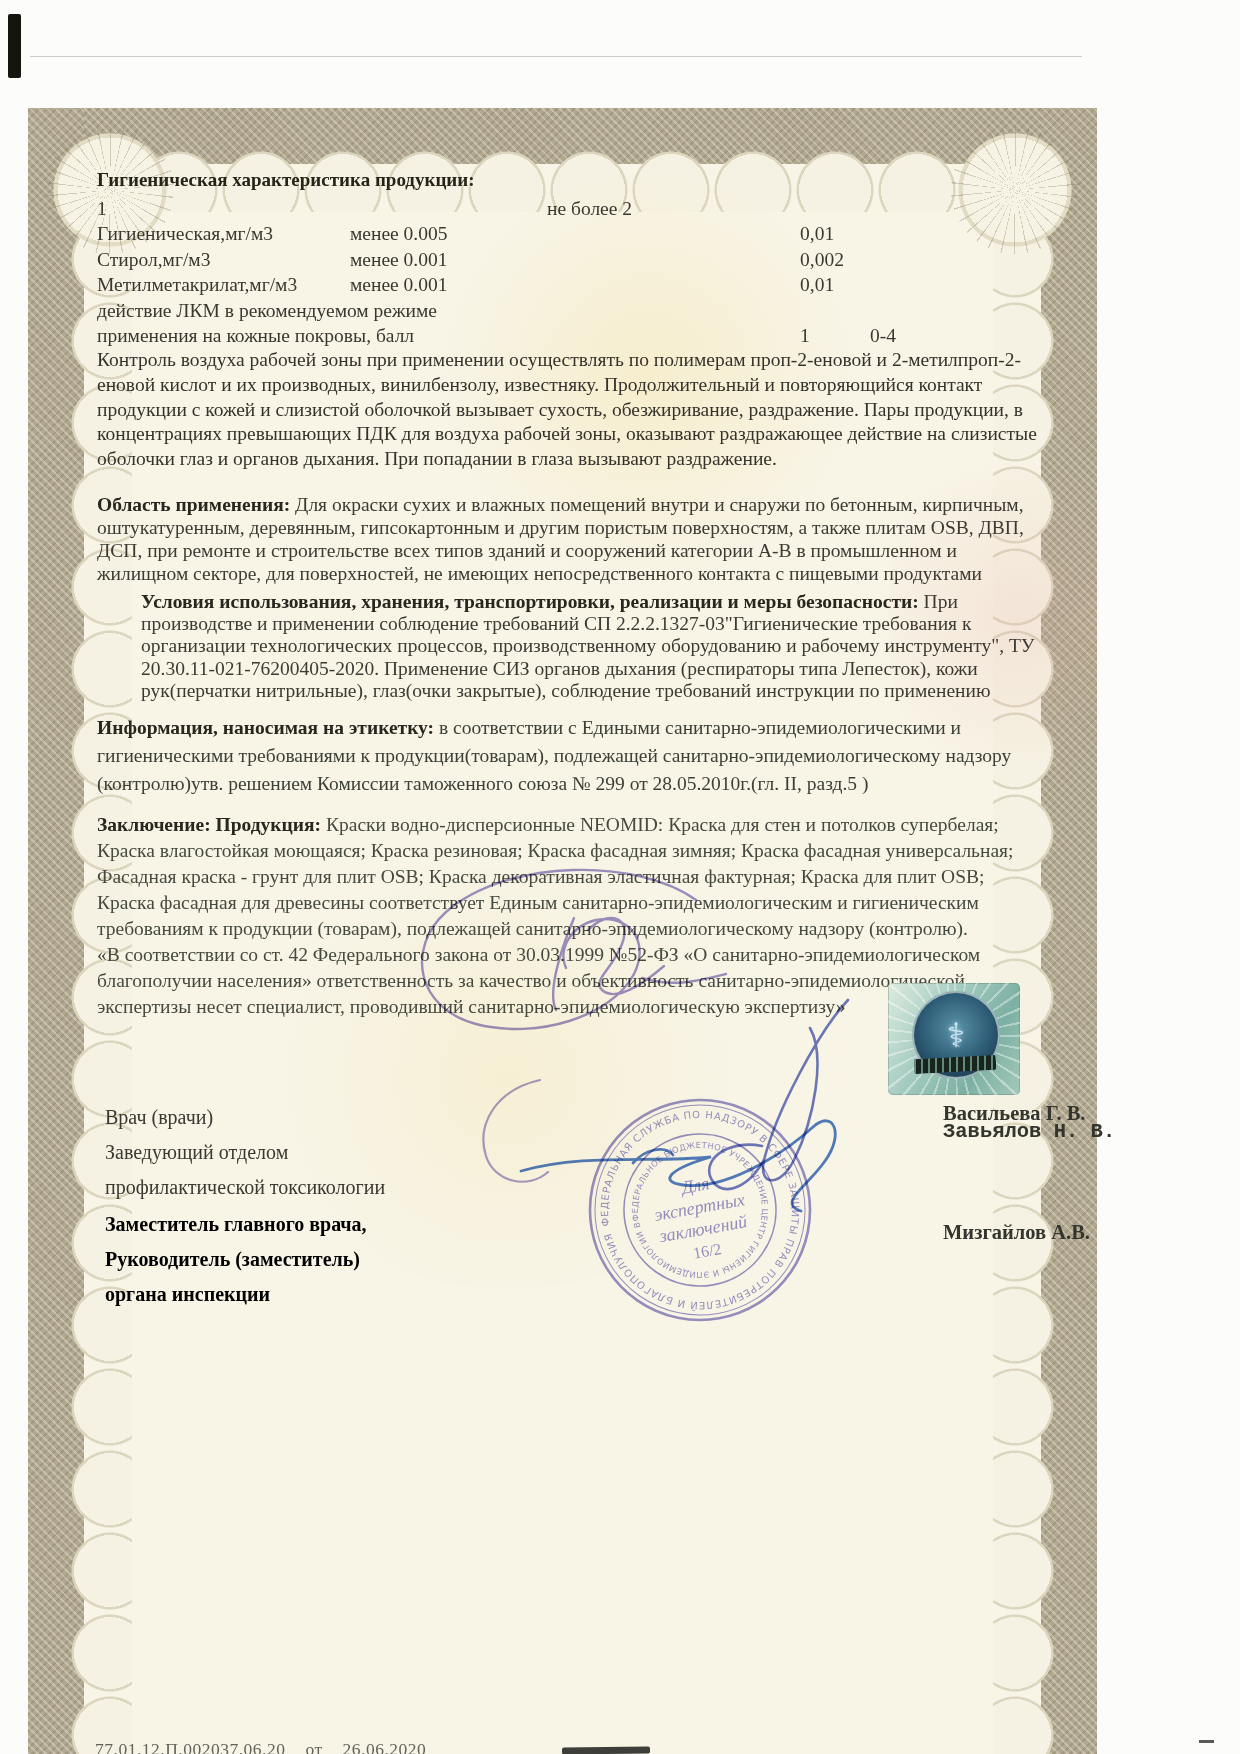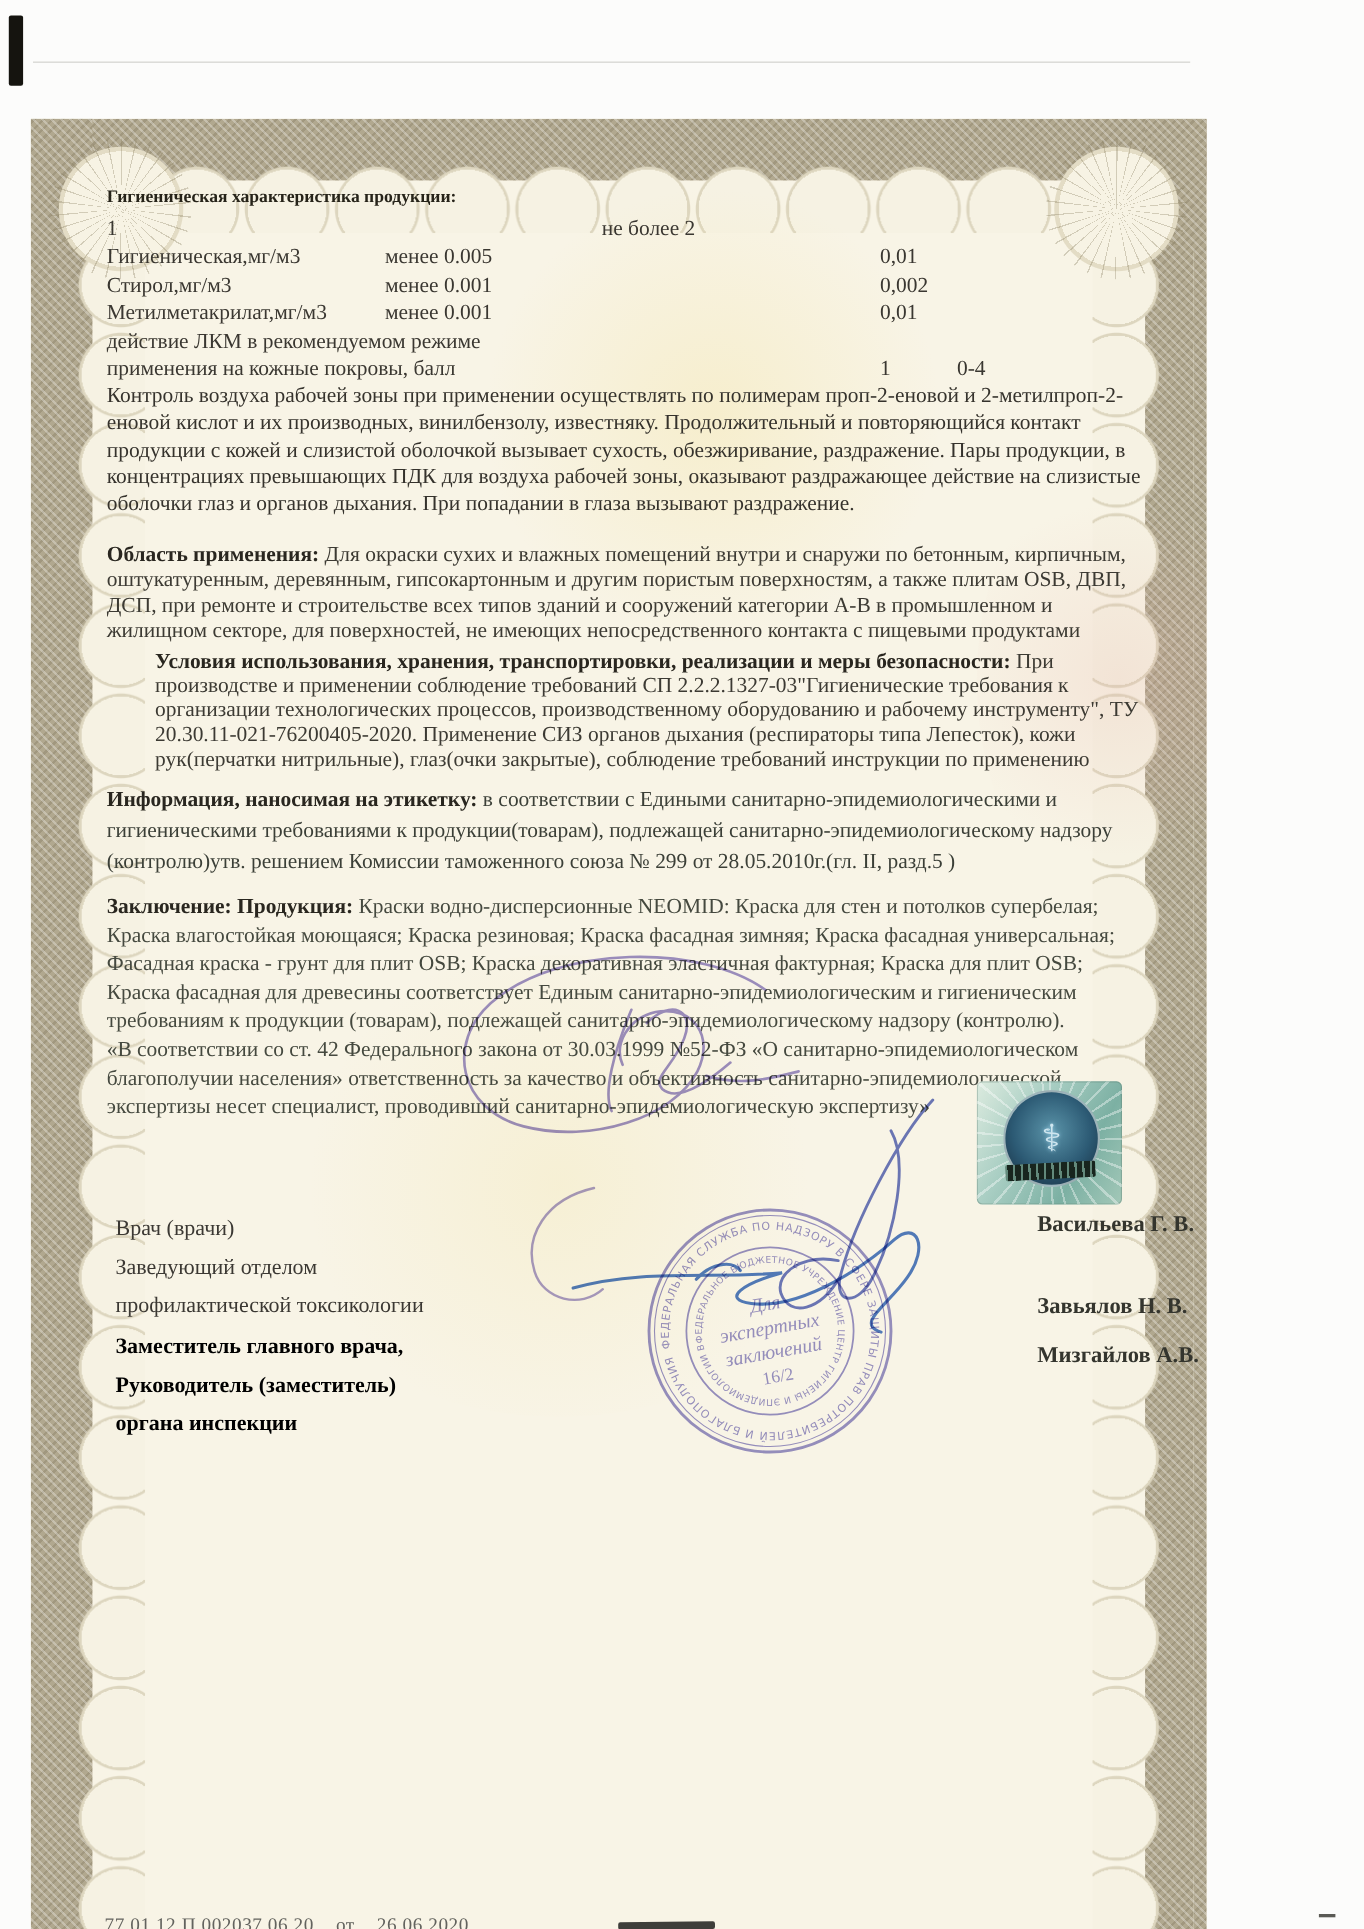--- a/index.html
+++ b/index.html
@@ -33,21 +33,21 @@
      background:repeating-conic-gradient(rgba(140,130,100,.35) 0 1.2deg,rgba(0,0,0,0) 1.2deg 12deg),
                 radial-gradient(circle,#f7f3e4 0 58%,#e3dcc5 58% 62%,rgba(0,0,0,0) 63%);}
   .rosette-tl{left:18px;top:18px;}
   .rosette-tr{right:18px;top:18px;}
   .blotch{position:absolute;border-radius:50%;pointer-events:none;}
   .blotch-yellow{left:380px;top:60px;width:480px;height:420px;background:radial-gradient(circle,rgba(242,222,140,.28),rgba(0,0,0,0) 65%);}
   .blotch-pink{left:860px;top:300px;width:260px;height:420px;background:radial-gradient(circle,rgba(228,170,160,.20),rgba(0,0,0,0) 65%);}
   .blotch-yellow2{left:200px;top:760px;width:560px;height:420px;background:radial-gradient(circle,rgba(240,224,150,.22),rgba(0,0,0,0) 65%);}
   
   .content{position:absolute;left:97px;top:166px;width:948px;font-size:19.5px;line-height:25.4px;color:#3a3731;}
-  h1.hy-title{font-size:16px;line-height:27px;margin:0 0 3px 0;color:#262319;}
+  h1.hy-title{font-size:19px;line-height:27px;margin:0 0 3px 0;color:#262319;}
   .trow{display:flex;}
   .trow .c1{width:253px;flex:none;}
   .trow .c2{width:450px;flex:none;}
   .trow .c3{flex:1;}
   .trow .c1w{width:703px;flex:none;}
   .trow .iv{width:70px;flex:none;}
   p{margin:0;}
   .p-control{line-height:24.6px;color:#35322c;}
   .p-scope{margin-top:23px;line-height:22.8px;color:#3c3a33;}
   .p-cond{margin-top:5px;line-height:22.4px;color:#3c3a33;margin-left:44px;}
@@ -144,21 +144,21 @@
   </div>
 
   <div class="role" style="left:105px;top:1106px;">Врач (врачи)</div>
   <div class="role" style="left:105px;top:1141px;">Заведующий отделом</div>
   <div class="role" style="left:105px;top:1176px;">профилактической токсикологии</div>
   <div class="role bold" style="left:105px;top:1213px;">Заместитель главного врача,</div>
   <div class="role bold" style="left:105px;top:1248px;">Руководитель (заместитель)</div>
   <div class="role bold" style="left:105px;top:1283px;">органа инспекции</div>
 
   <div class="sig-name" style="left:943px;top:1102px;text-align:center;">Васильева Г. В.</div>
-  <div class="sig-name" style="left:943px;top:1177px;">Завьялов Н. В.</div>
+  <div class="sig-name" style="left:943px;top:1120px;font-family:Liberation Mono, monospace;">Завьялов Н. В.</div>
   <div class="sig-name" style="left:943px;top:1221px;">Мизгайлов А.В.</div>
 
   <div class="holo">
     <div class="holo-rays"></div>
     <div class="holo-wreath"></div>
     <div class="holo-circle">
       <span class="holo-emblem">⚕</span>
     </div>
     <div class="holo-band"></div>
   </div>

